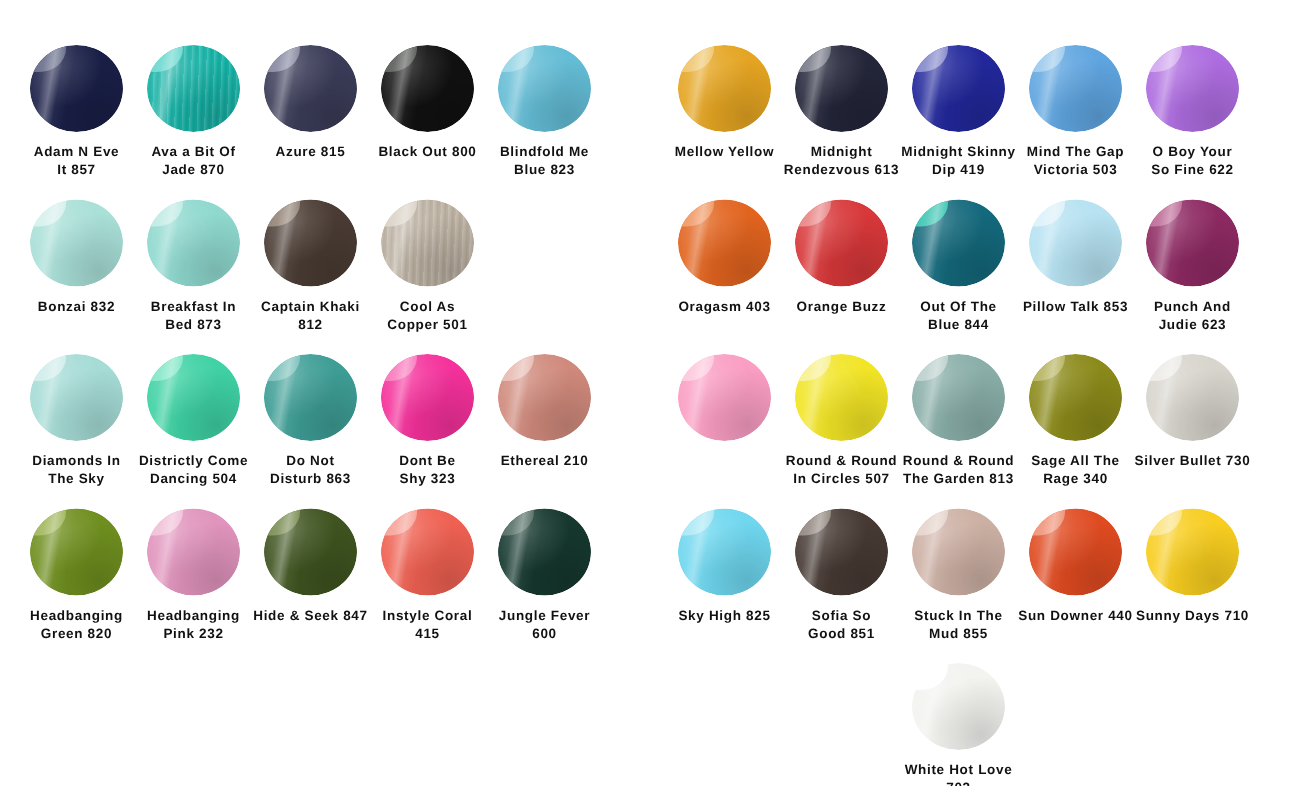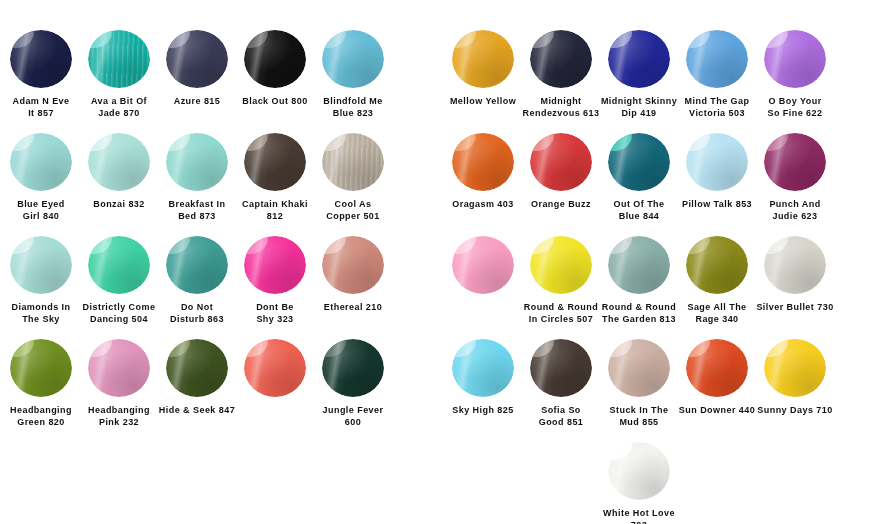--- a/index.html
+++ b/index.html
@@ -121,21 +121,21 @@
     color: #111111;
     white-space: pre-line;
   }
 </style>
 </head>
 <body>
 
 <div id="board">
 
   <div class="panel" id="panel-left">
-    <div class="grid" style="top:30px; left:2px;">
+    <div class="grid" style="top:30px; left:12px;">
         <div class="row">
           <div class="cell">
             <div class="swatch">
               <div class="base" style="background: rgb(26, 31, 71);"></div>
               <div class="chip" style="background: rgb(90, 97, 128);"></div>
               <div class="gloss"></div>
               <div class="shade"></div>
             </div>
             <div class="label">Adam N Eve
 It 857</div>
@@ -175,30 +175,20 @@
               <div class="gloss"></div>
               <div class="shade"></div>
             </div>
             <div class="label">Blindfold Me
 Blue 823</div>
           </div>
         </div>
         <div class="row">
           <div class="cell">
             <div class="swatch">
-              <div class="base" style="background: rgb(154, 217, 214);"></div>
-              <div class="chip" style="background: rgb(194, 233, 231);"></div>
-              <div class="gloss"></div>
-              <div class="shade"></div>
-            </div>
-            <div class="label">Blue Eyed
-Girl 840</div>
-          </div>
-          <div class="cell">
-            <div class="swatch">
               <div class="base" style="background: rgb(169, 224, 216);"></div>
               <div class="chip" style="background: rgb(211, 240, 236);"></div>
               <div class="gloss"></div>
               <div class="shade"></div>
             </div>
             <div class="label">Bonzai 832</div>
           </div>
           <div class="cell">
             <div class="swatch">
               <div class="base" style="background: rgb(143, 217, 207);"></div>
@@ -310,20 +300,22 @@
             </div>
             <div class="label">Hide &amp; Seek 847</div>
           </div>
           <div class="cell">
             <div class="swatch">
               <div class="base" style="background: rgb(239, 97, 82);"></div>
               <div class="chip" style="background: rgb(247, 155, 144);"></div>
               <div class="gloss"></div>
               <div class="shade"></div>
             </div>
+            <div class="label">Instyle Coral
+415</div>
           </div>
           <div class="cell">
             <div class="swatch">
               <div class="base" style="background: rgb(22, 56, 47);"></div>
               <div class="chip" style="background: rgb(71, 98, 89);"></div>
               <div class="gloss"></div>
               <div class="shade"></div>
             </div>
             <div class="label">Jungle Fever
 600</div>

